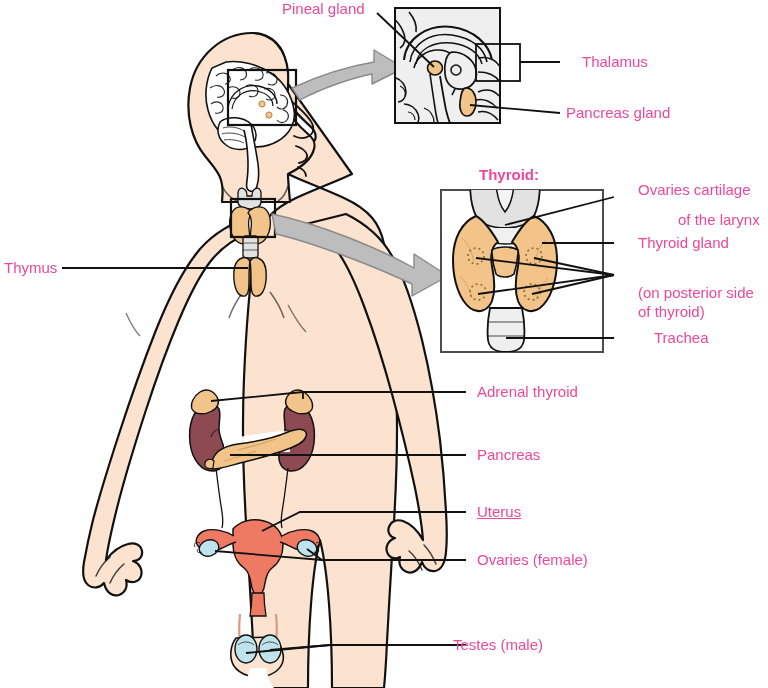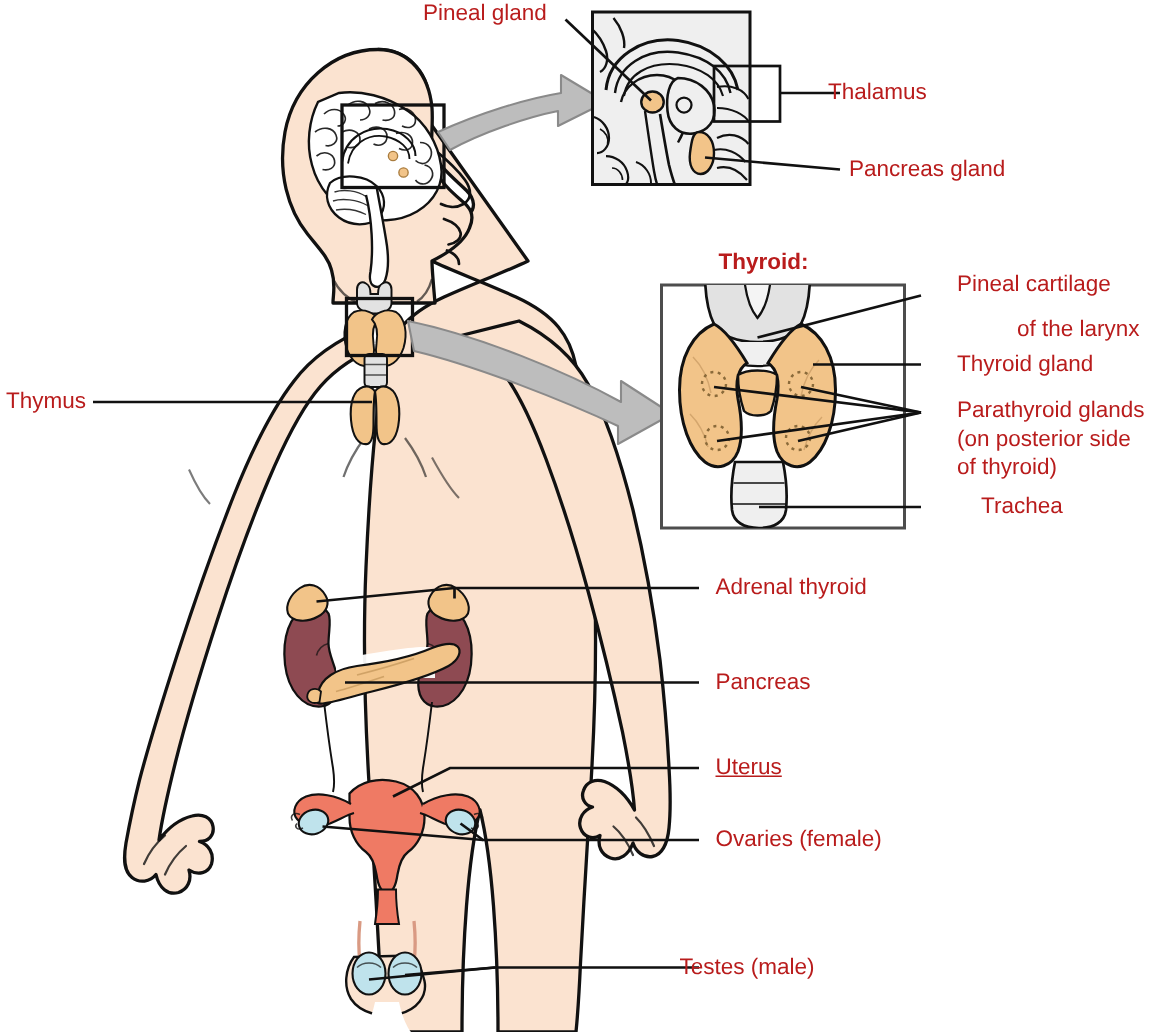--- a/index.html
+++ b/index.html
@@ -1,20 +1,20 @@
 <!DOCTYPE html>
 <html><head>
 <meta charset="utf-8">
 <style>
   html,body{margin:0;padding:0;background:#ffffff;}
   body{width:768px;height:688px;overflow:hidden;
        font-family:"Liberation Sans","DejaVu Sans",sans-serif;}
   #stage{position:relative;width:768px;height:688px;background:#fff;}
   svg.layer{position:absolute;top:0;left:0;width:768px;height:688px;}
-  .lbl{position:absolute;font-size:15px;color:#b91c1c;line-height:17px;white-space:pre;text-align:right;}
+  .lbl{position:absolute;font-size:15px;color:#ec4899;line-height:17px;white-space:pre;text-align:right;}
   .lbl.bold{font-weight:bold;font-size:15px;}
 </style>
 </head>
 <body>
 
 <div id="stage">
 
   <svg class="layer" viewBox="0 0 768 688">
     <defs>
       <clipPath id="clipBrainBox">
@@ -435,32 +435,31 @@
       <path d="M466,560 L322,560 L307,549"></path>
       <path d="M322,560 L215,551"></path>
 
       <path d="M466,645 L330,645 L270,650"></path>
       <path d="M330,645 L246,653"></path>
     </g>
   </svg>
 
   <div class="lbl" style="left:282px; top:0px;">Pineal gland</div>
 
-  <div class="lbl" style="left:552px; top:53px;">Thalamus</div>
+  <div class="lbl" style="left:582px; top:53px;">Thalamus</div>
 
   <div class="lbl" style="left:566px; top:104px;">Pancreas gland</div>
 
   <div class="lbl bold" style="left:443px; top:166px;margin-left:36px;">Thyroid:</div>
 
-  <div class="lbl" style="left:638px; top:181px;">Pineal cartilage</div>
+  <div class="lbl" style="left:638px; top:181px;">Ovaries cartilage</div>
   <div class="lbl" style="left:638px; top:211px;margin-left:40px;">of the larynx</div>
 
   <div class="lbl" style="left:638px; top:234px;">Thyroid gland</div>
 
-  <div class="lbl" style="left:638px; top:265px;">Parathyroid glands</div>
   <div class="lbl" style="left:638px; top:284px;">(on posterior side</div>
   <div class="lbl" style="left:638px; top:303px;">of thyroid)</div>
 
   <div class="lbl" style="left:638px; top:329px;margin-left:16px;">Trachea</div>
 
   <div class="lbl" style="left:4px; top:259px;">Thymus</div>
 
   <div class="lbl" style="left:477px; top:383px;">Adrenal thyroid</div>
 
   <div class="lbl" style="left:477px; top:446px;">Pancreas</div>

